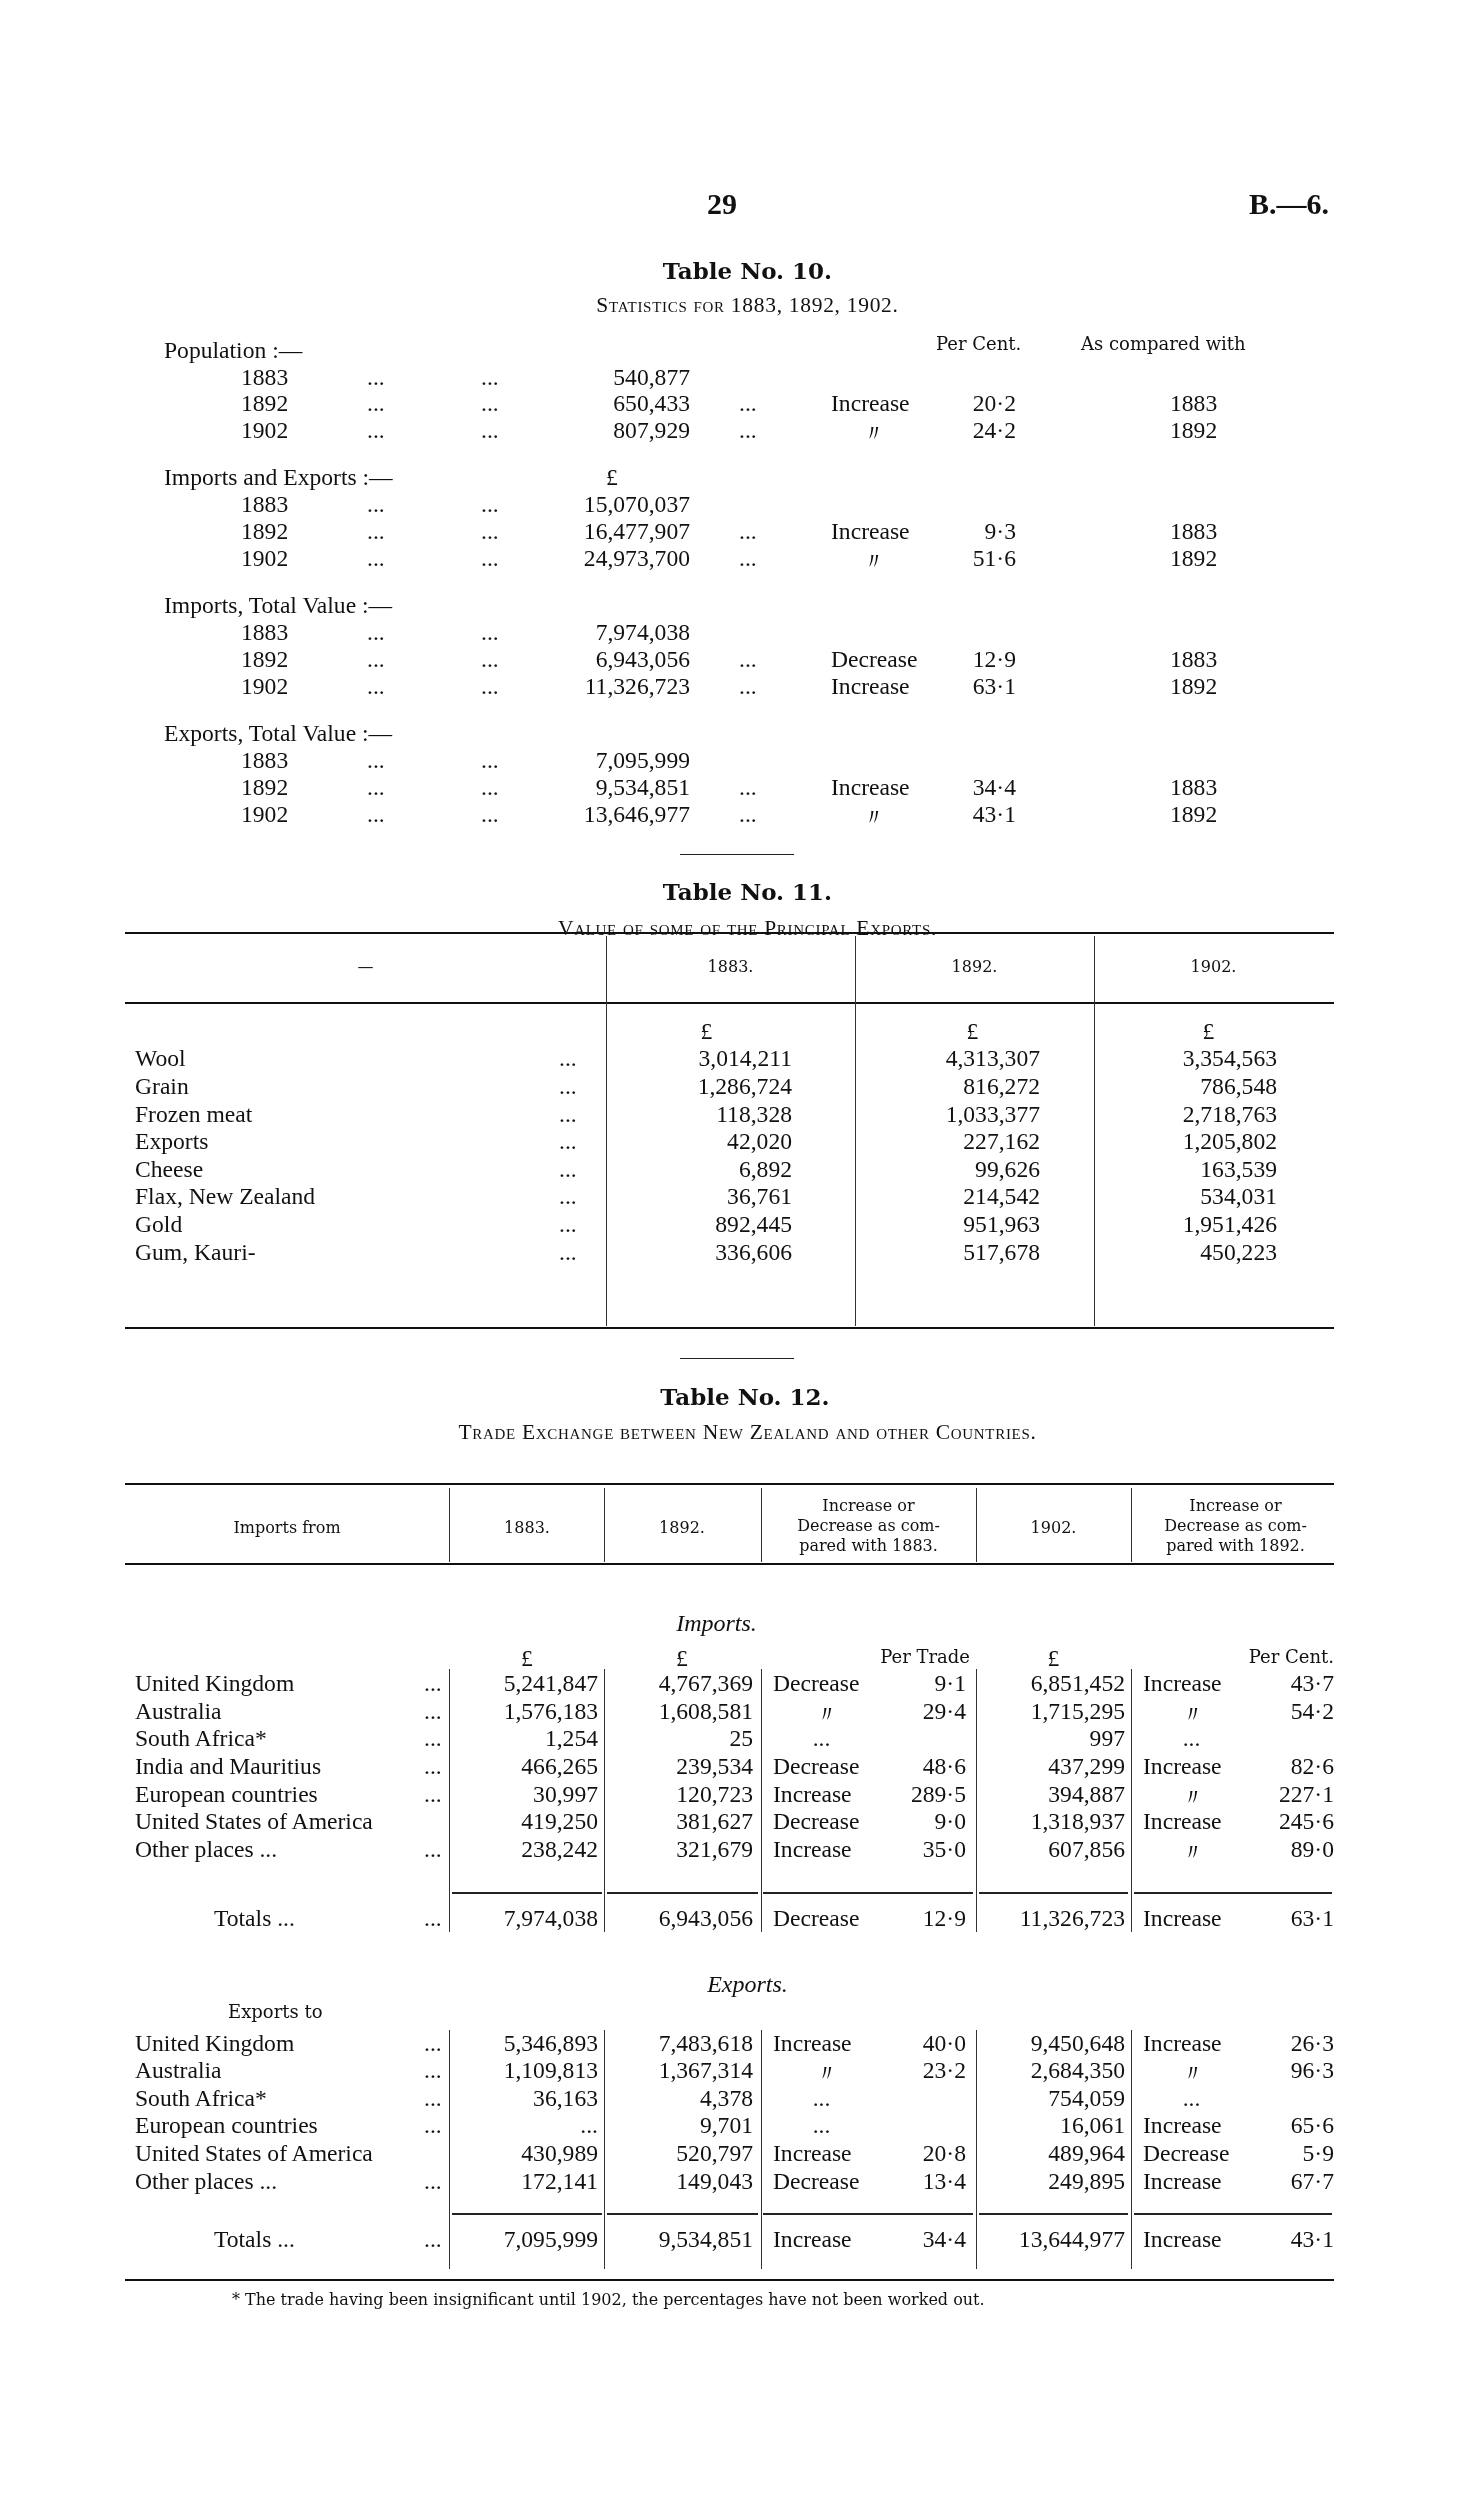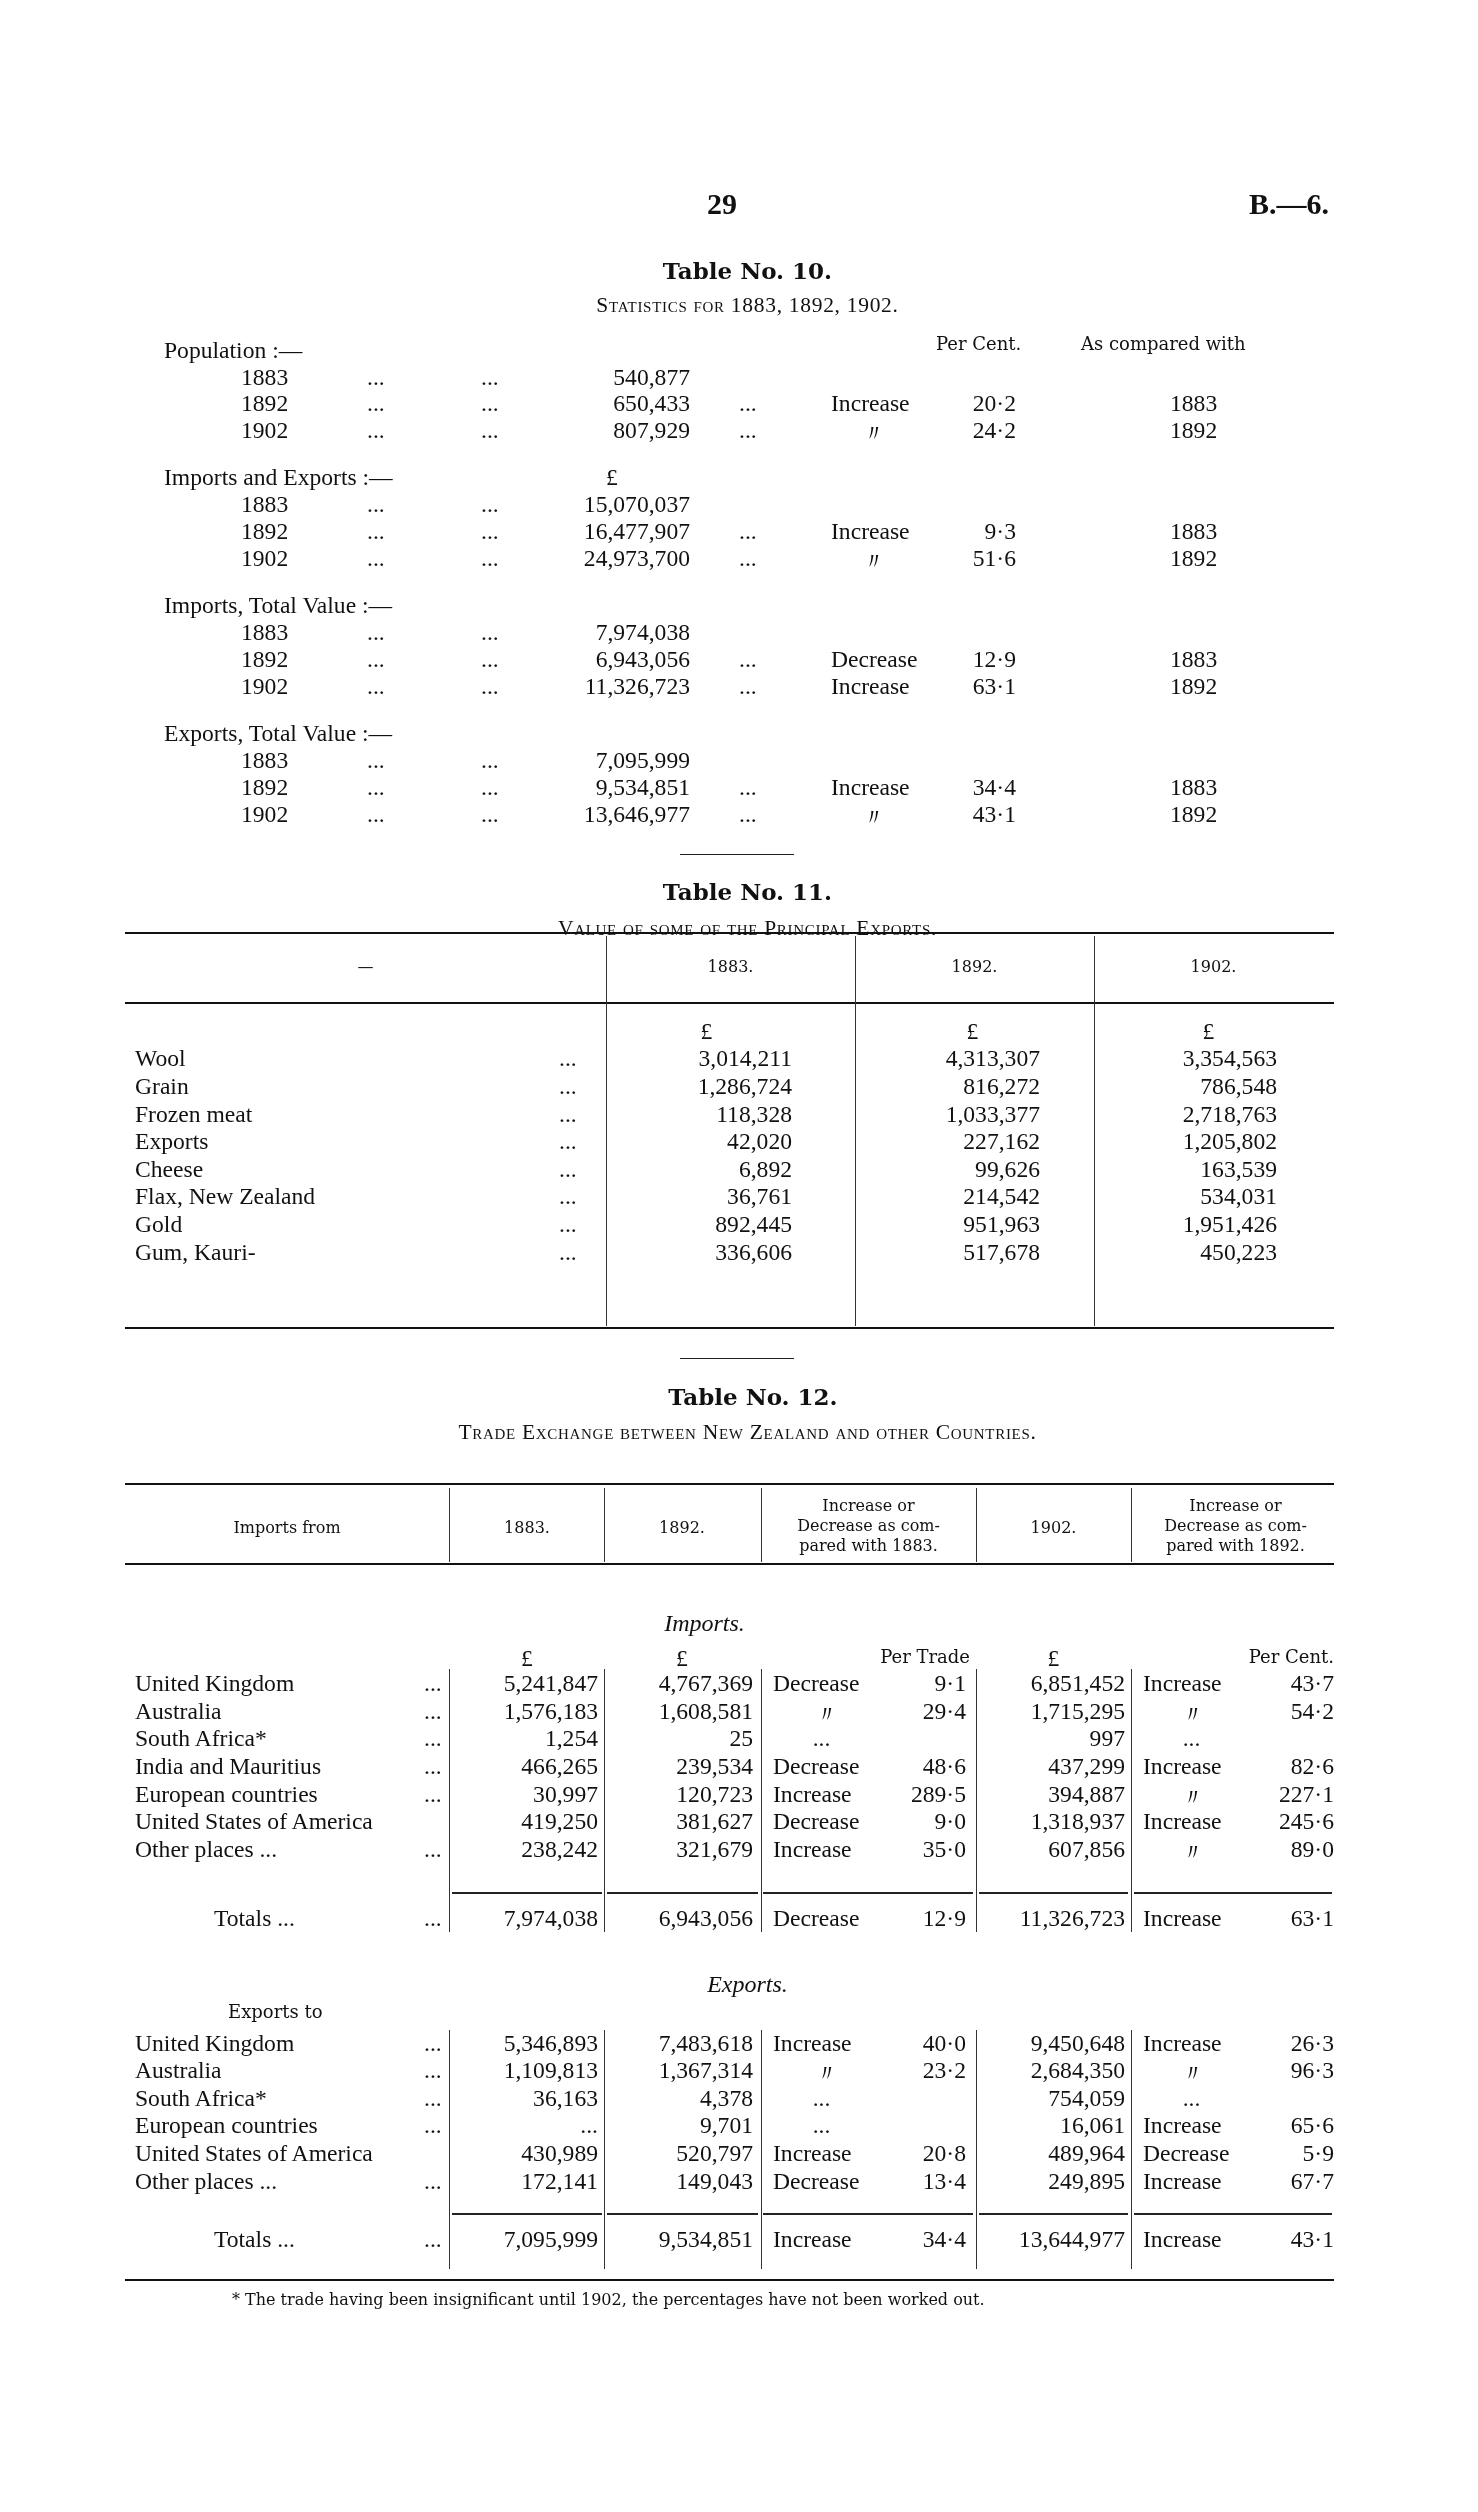--- a/index.html
+++ b/index.html
@@ -182,21 +182,21 @@
     <div class="abs txt r" style="left:855px;width:185px;top:1211px;">951,963</div>
     <div class="abs txt r" style="left:1094px;width:183px;top:1211px;">1,951,426</div>
     <div class="abs txt" style="left:135px;top:1239px;">Gum, Kauri-</div>
     <div class="abs txt" style="left:559px;top:1239px;">...</div>
     <div class="abs txt r" style="left:606px;width:186px;top:1239px;">336,606</div>
     <div class="abs txt r" style="left:855px;width:185px;top:1239px;">517,678</div>
     <div class="abs txt r" style="left:1094px;width:183px;top:1239px;">450,223</div>
   </div>
 
 <div class="thin" style="left:680px;width:114px;top:1358px;"></div>
-<div class="abs ttl c" style="left:12px;width:1466px;top:1383px;">
+<div class="abs ttl c" style="left:4px;width:1466px;top:1383px;">
   <span style="position:relative;left:8px;">Table No. 12.</span>
 </div>
 <div class="abs sub c" style="left:0;width:1479px;top:1420px;">
   <span style="position:relative;left:8px;">Trade Exchange between New Zealand and other Countries.</span>
 </div>
 <div class="hline" style="left:125px;width:1209px;top:1483px;"></div>
 <div class="hline" style="left:125px;width:1209px;top:1563px;"></div>
 
 <div class="vline" style="left:449px;top:1488px;height:74px;"></div>
 <div class="vline" style="left:604px;top:1488px;height:74px;"></div>
@@ -212,21 +212,21 @@
   <div>Decrease as com-</div>
   <div>pared with 1883.</div>
 </div>
 <div class="abs xs c" style="left:976px;width:155px;top:1518px;">1902.</div>
 <div class="abs xs c" style="left:1131px;width:209px;top:1496px;line-height:20px;">
   <div>Increase or</div>
   <div>Decrease as com-</div>
   <div>pared with 1892.</div>
 </div>
 
-<div class="abs ital c" style="left:0;width:1393px;top:1610px;">
+<div class="abs ital c" style="left:12px;width:1393px;top:1610px;">
   <span style="position:relative;left:8px;">Imports.</span>
 </div>
 
 <div id="t12">
     <div class="abs txt c" style="left:449px;width:156px;top:1645px;">£</div>
     <div class="abs txt c" style="left:604px;width:156px;top:1645px;">£</div>
     <div class="abs sm r" style="left:761px;width:209px;top:1646px;">Per Trade</div>
     <div class="abs txt c" style="left:976px;width:155px;top:1645px;">£</div>
     <div class="abs sm r" style="left:1131px;width:203px;top:1646px;">Per Cent.</div>
     <div class="vline" style="left:449px;top:1669px;height:263px;"></div>

